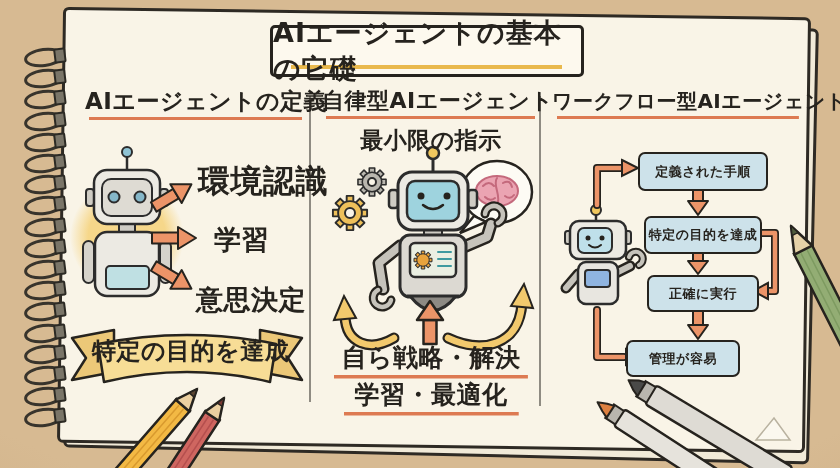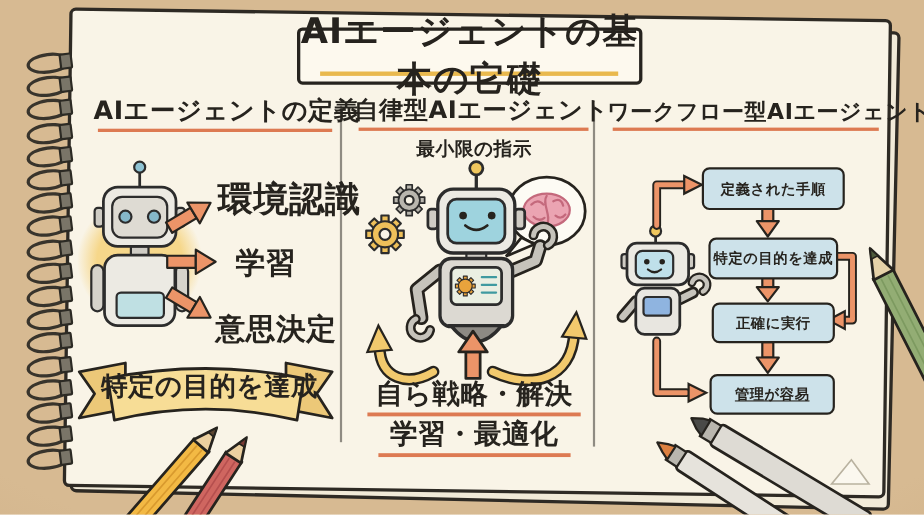--- a/index.html
+++ b/index.html
@@ -11,23 +11,23 @@
   .page{position:absolute;left:60px;top:12px;width:742px;height:430px;
     background:var(--paper,#f9f4e7);border:3px solid #2e2a24;border-radius:6px;transform:rotate(0.8deg);}
   .spiral{position:absolute;left:0;top:0;width:80px;height:468px;}
   .ring{position:absolute;left:24px;width:34px;height:13px;border:3px solid #38342c;border-radius:50%;transform:rotate(-7deg);}
   .ring::after{content:"";position:absolute;right:-5px;top:-1px;width:8px;height:11px;background:#7a7568;border:2px solid #2c2a24;border-radius:2px;}
   .layer{position:absolute;left:0;top:0;width:840px;height:468px;}
   .txt{position:absolute;font-weight:700;color:var(--ink,#26231e);text-align:center;line-height:1.15;letter-spacing:.5px;white-space:nowrap;}
   .u-orange{background-image:linear-gradient(var(--underline-orange,#dd7a52),var(--underline-orange,#dd7a52));
     background-repeat:no-repeat;background-size:96% 3.5px;background-position:bottom 0 center;padding-bottom:6px;}
   .title-box{position:absolute;left:270px;top:25px;width:308px;height:46px;display:flex;align-items:center;justify-content:center;
-    font-weight:700;font-size:32px;color:var(--ink,#26231e);letter-spacing:1px;
+    font-weight:700;font-size:27px;color:var(--ink,#26231e);letter-spacing:1px;
     border:3px solid #26231e;border-radius:5px;
-    background:linear-gradient(var(--title-underline-gold,#e9b94d),var(--title-underline-gold,#e9b94d)) no-repeat bottom 5px center / 88% 4px, #fdf9ee;text-align:center;}
+    background:linear-gradient(var(--title-underline-gold,#e9b94d),var(--title-underline-gold,#e9b94d)) no-repeat bottom 5px center / 88% 4px, #fdf9ee;}
   .divider{position:absolute;width:2px;background:#8f8b82;}
   .flow-box{position:absolute;display:flex;align-items:center;justify-content:center;
     background:var(--flow-box-blue,#cde2ea);border:2.5px solid #26231e;border-radius:7px;
     font-weight:700;font-size:13px;color:var(--ink,#26231e);letter-spacing:.5px;white-space:nowrap;}
   svg{position:absolute;left:0;top:0;}
 </style>
 </head>
 <body>
 
 <div class="stage">
@@ -220,29 +220,29 @@
     <div class="divider" style="left:309px;top:96px;height:306px;"></div>
     <div class="divider" style="left:539px;top:96px;height:310px;"></div>
 
     <div class="txt u-orange" style="left:85px;top:88px;width:222px;font-size:23px;">AIエージェントの定義</div>
     <div class="txt" style="left:198px;top:163px;font-size:32px;">環境認識</div>
     <div class="txt" style="left:214px;top:224px;font-size:27px;">学習</div>
     <div class="txt" style="left:196px;top:284px;font-size:27px;">意思決定</div>
     <div class="txt" style="left:92px;top:338px;width:190px;font-size:24px;">特定の目的を達成</div>
 
     <div class="txt u-orange" style="left:322px;top:88px;width:218px;font-size:22px;">自律型AIエージェント</div>
-    <div class="txt" style="left:335px;top:127px;width:192px;font-size:17px;">最小限の指示</div>
+    <div class="txt" style="left:335px;top:127px;width:192px;font-size:23px;">最小限の指示</div>
     <div class="txt u-orange" style="left:330px;top:344px;width:202px;font-size:25px;">自ら戦略・解決</div>
     <div class="txt u-orange" style="left:340px;top:381px;width:182px;font-size:25px;">学習・最適化</div>
 
     <div class="txt u-orange" style="left:552px;top:90px;width:252px;font-size:20px;">ワークフロー型AIエージェント</div>
     <div class="flow-box" style="left:638px;top:152px;width:126px;height:35px;">定義された手順</div>
     <div class="flow-box" style="left:644px;top:216px;width:114px;height:34px;">特定の目的を達成</div>
     <div class="flow-box" style="left:647px;top:275px;width:108px;height:33px;">正確に実行</div>
-    <div class="flow-box" style="left:645px;top:340px;width:110px;height:33px;text-decoration:underline;">管理が容易</div>
+    <div class="flow-box" style="left:626px;top:340px;width:110px;height:33px;">管理が容易</div>
   </div>
 
   <svg class="layer" width="840" height="468" viewBox="0 0 840 468">
 
     <polygon points="756,440 790,440 774,418" fill="#fbf8ef" stroke="#b9b2a0" stroke-width="1.5"></polygon>
 
     <g transform="translate(197,389) rotate(131)">
       <rect x="21" y="-9" width="150" height="18" fill="#f3b944" stroke="#26231e" stroke-width="2.5"></rect>
       <path d="M24,-3 H169 M24,3 H169" stroke="#d99a2e" stroke-width="1.5"></path>
       <polygon points="0,0 22,-9 22,9" fill="#ecd0a0" stroke="#26231e" stroke-width="2.5" stroke-linejoin="round"></polygon>

